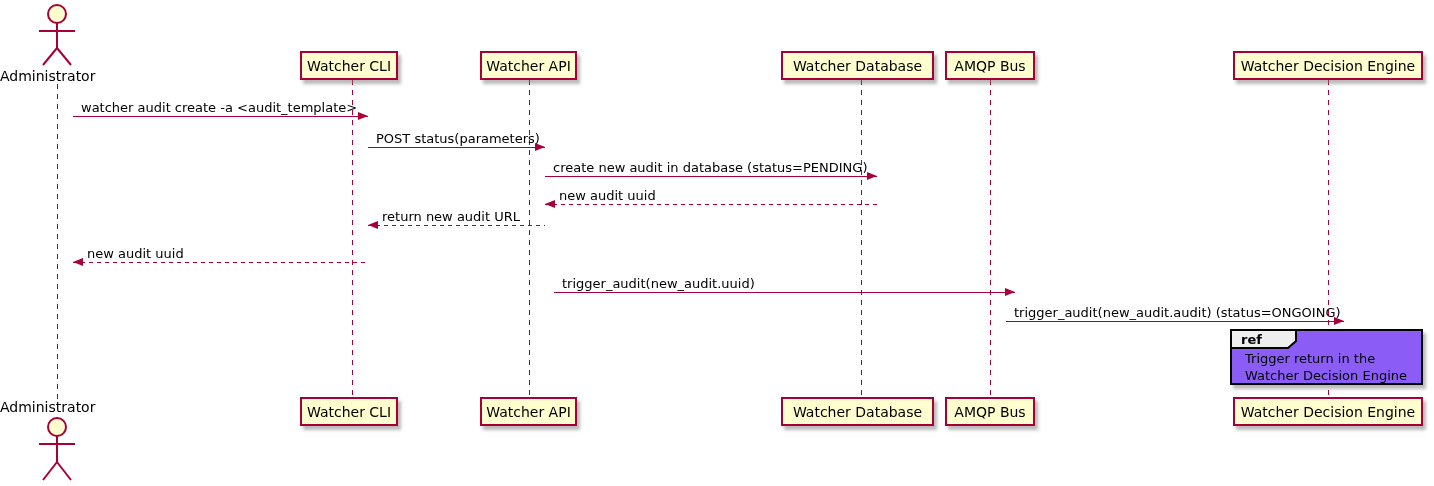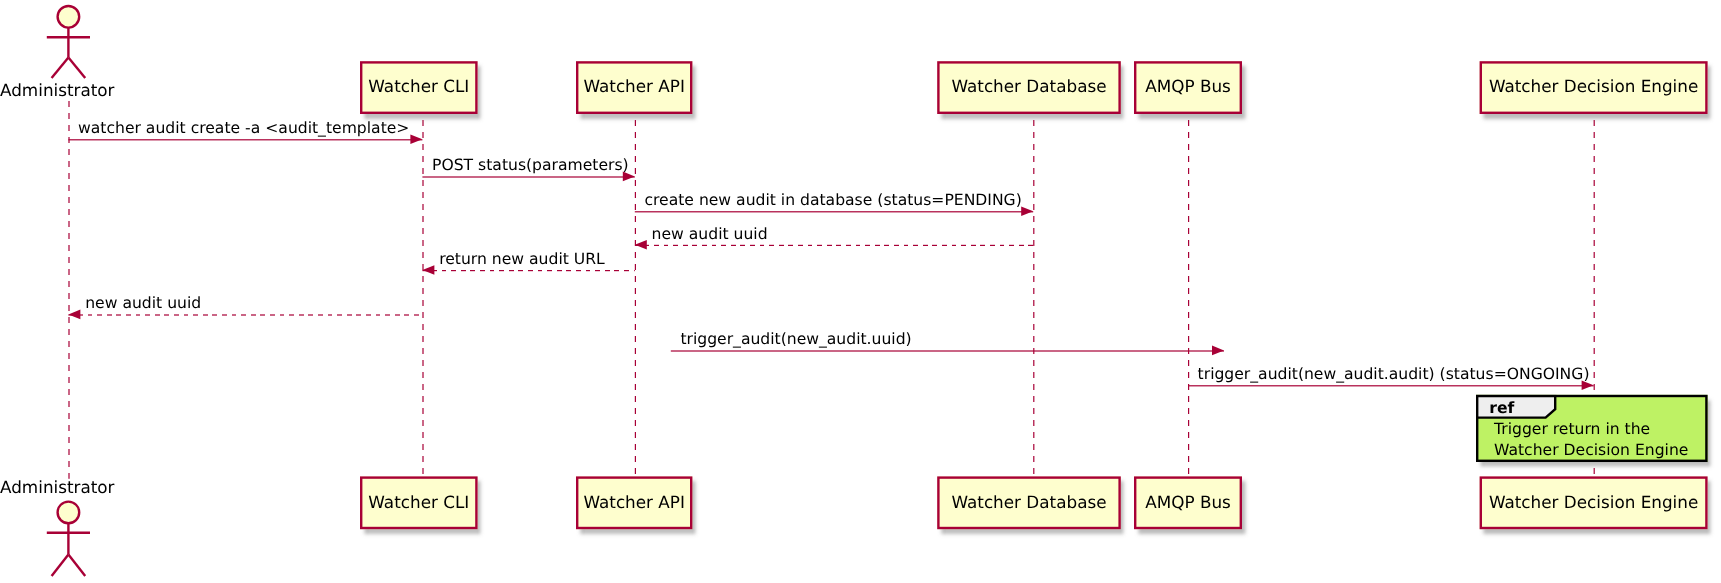--- a/index.html
+++ b/index.html
@@ -14,33 +14,33 @@
   }
   
   .lifeline {
     position: absolute;
     width: 1px;
     background: repeating-linear-gradient(180deg, var(--line) 0 5px, transparent 5px 10px);
   }
   
   .participant {
     position: absolute;
-    height: 44px;
+    height: 29px;
     box-sizing: border-box;
     background: var(--participant_fill);
     border: 2px solid var(--participant_border);
     box-shadow: 3px 4px 3px rgba(120,120,120,0.5);
     display: flex;
     align-items: center;
     justify-content: center;
     font-size: 14px;
     white-space: nowrap;
   }
   
-  .msg { position: absolute; height: 1px; }
+  .msg { position: absolute; height: 1px; margin-left: 16px; }
   .msg-line { position: absolute; left: 0; right: 0; top: 0; height: 1px; }
   .msg-line.solid { background: var(--line); }
   .msg-line.dashed { background: repeating-linear-gradient(90deg, var(--line) 0 4px, transparent 4px 8px); }
   .msg-label {
     position: absolute;
     left: 8px;
     bottom: 2px;
     font-size: 13px;
     white-space: nowrap;
   }
@@ -65,21 +65,21 @@
   .actor-label {
     position: absolute;
     font-size: 14px;
     text-align: left;
     white-space: nowrap;
   }
   
   .ref-box {
     position: absolute;
     box-sizing: border-box;
-    background: #bef264;
+    background: #8b5cf6;
     border: 2px solid var(--ref_border);
     box-shadow: 3px 4px 3px rgba(120,120,120,0.5);
     padding-left: 48px;
   }
   .ref-header-svg { position: absolute; left: -2px; top: -2px; }
   .ref-pentagon { fill: var(--ref_header_fill); stroke: var(--ref_border); stroke-width: 2; }
   .ref-keyword { font-size: 13px; font-weight: bold; fill: var(--text); font-family: "DejaVu Sans", "Liberation Sans", sans-serif; }
   .ref-body {
     position: absolute;
     left: 13px;
@@ -145,21 +145,21 @@
     <div class="msg-line dashed"></div>
     <div class="head left"></div>
   </div>
 
   <div class="msg to-left" style="left:57px;top:262px;width:295px;">
     <div class="msg-label">new audit uuid</div>
     <div class="msg-line dashed"></div>
     <div class="head left"></div>
   </div>
 
-  <div class="msg to-right" style="left:559px;top:292px;width:461px;">
+  <div class="msg to-right" style="left:538px;top:292px;width:461px;">
     <div class="msg-label">trigger_audit(new_audit.uuid)</div>
     <div class="msg-line solid"></div>
     <div class="head right"></div>
   </div>
 
   <div class="msg to-right" style="left:990px;top:321px;width:338px;">
     <div class="msg-label">trigger_audit(new_audit.audit) (status=ONGOING)</div>
     <div class="msg-line solid"></div>
     <div class="head right"></div>
   </div>

